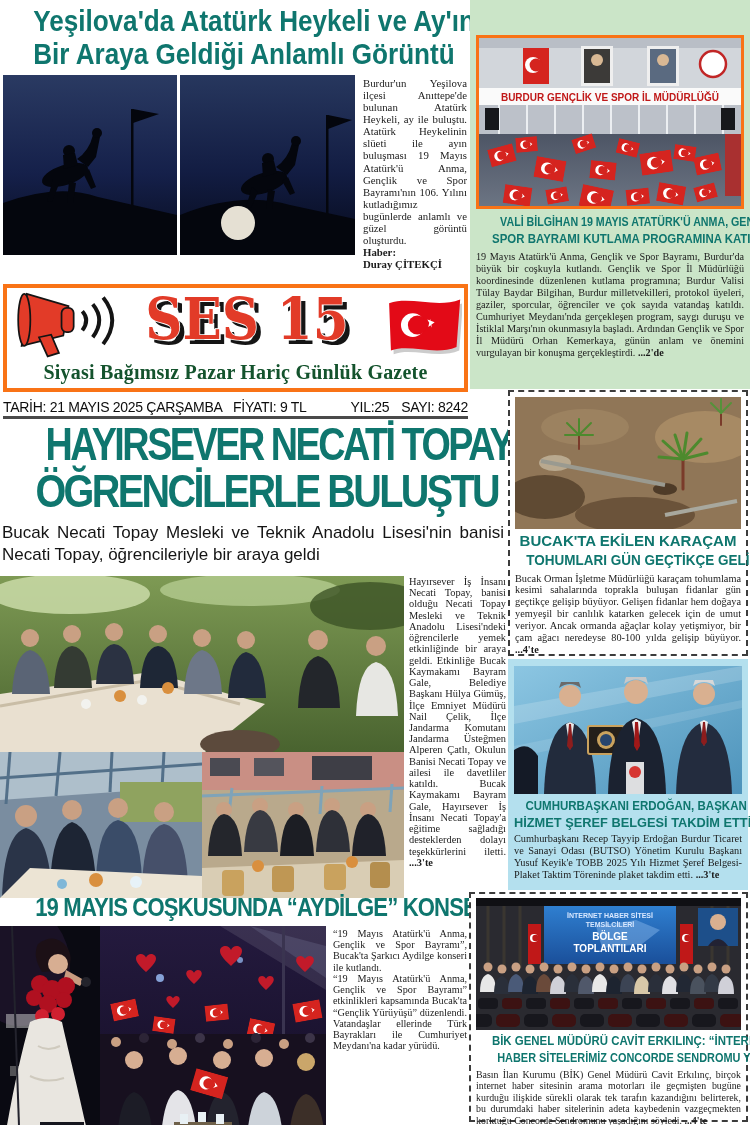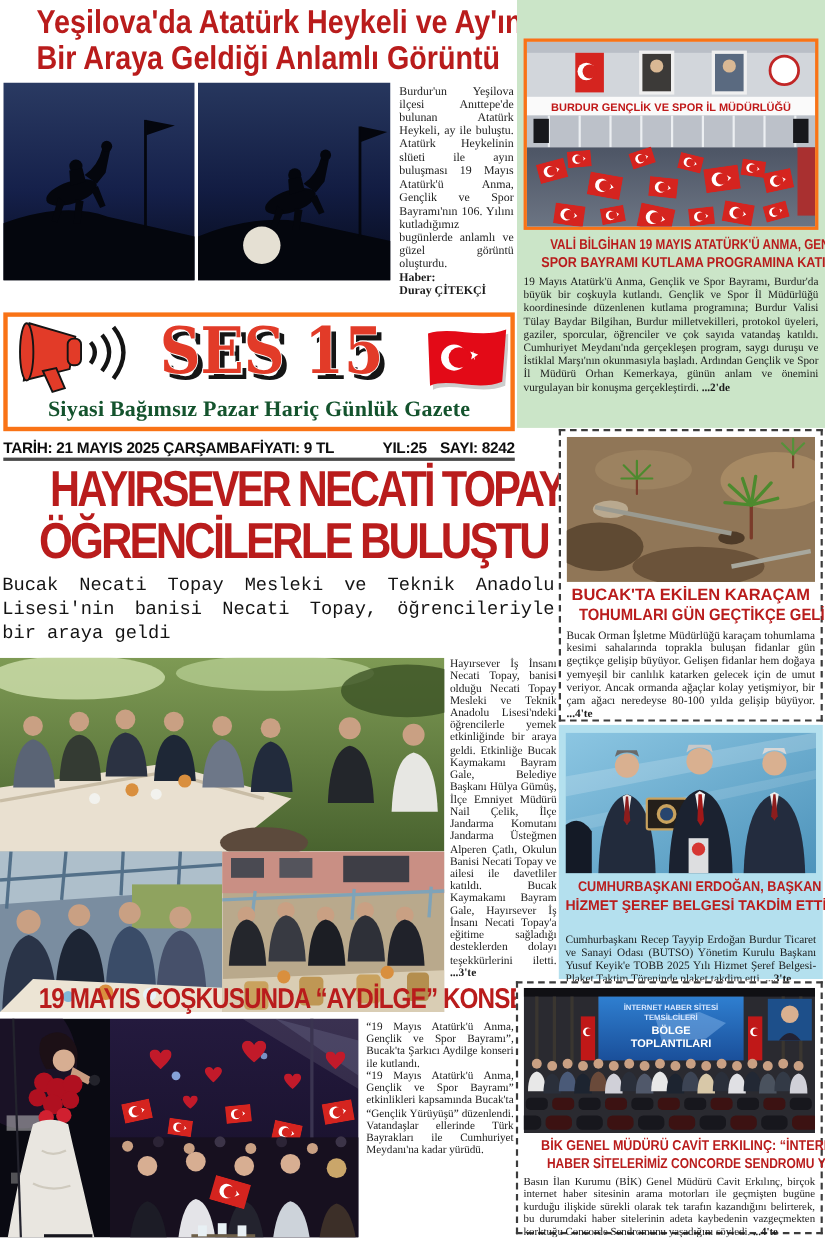--- a/index.html
+++ b/index.html
@@ -1,20 +1,20 @@
 <!DOCTYPE html>
 <html><head>
 <meta charset="utf-8">
 <style>
   * { margin:0; padding:0; box-sizing:border-box; }
   html,body { background:#ffffff; }
   #page { position:relative; width:750px; height:1125px; background:#fff; overflow:hidden;
           font-family:"Liberation Serif", serif; }
 
-  .hl { font-family:"Liberation Sans", sans-serif; font-weight:700; color:#b91c1c; }
+  .hl { font-family:"Liberation Sans", sans-serif; font-weight:700; color:#0f766e; }
   .cx { display:block; white-space:nowrap; text-align:center; transform-origin:50% 50%; }
   .body-txt { font-family:Liberation Serif, serif; color:#1b1b1b; text-align:justify; }
   .jump { font-weight:700; white-space:nowrap; }
 
   
   .sec-yesilova { position:absolute; left:3px; top:4px; width:464px; }
   .yes-hl { font-size:30px; line-height:1.1; }
   .yes-row { display:flex; margin-top:5px; }
   .statue-photos { display:flex; gap:3px; width:352px; }
   .statue-photos svg { display:block; }
@@ -33,48 +33,48 @@
   .masthead { position:absolute; left:3px; top:284px; width:465px; height:108px;
               border:4px solid #f97316; background:#fff; }
   .mast-row { display:flex; align-items:center; height:72px; padding:3px 2px 0 6px; }
   .mast-title { flex:1; height:70px; }
   .tagline { text-align:center; font-family:"Liberation Serif", serif; font-weight:700;
              font-size:20px; color:#14532d; margin-top:1px; letter-spacing:0.2px; }
 
   
   .datebar { position:absolute; left:3px; top:397px; width:465px; height:22px;
              border-bottom:3px solid #4a4a4a; display:flex; align-items:center;
-             font-family:"Liberation Sans", sans-serif; font-weight:700; font-size:14px;
+             font-family:"Liberation Sans", sans-serif; font-weight:400; font-size:14px;
              letter-spacing:-0.3px; color:#0d0d0d; }
   .db-price { margin-left:auto; margin-right:44px; }
   .db-yi { display:flex; gap:12px; }
 
   
   .sec-necati { position:absolute; left:0; top:421px; width:506px; }
   .nec-hl { font-size:46px; line-height:1.03; letter-spacing:-3px; }
-  .nec-sub { font-family:Liberation Mono, monospace; font-size:17px; line-height:1.3;
+  .nec-sub { font-family:Liberation Sans, sans-serif; font-size:17px; line-height:1.3;
              color:#141414; text-align:justify; margin:6px 2px 2px 2px; }
   .nec-row { display:flex; margin-top:10px; }
   .collage { width:404px; }
   .collage svg { display:block; }
   .col-bottom { display:flex; }
   .nec-text { width:102px; padding:0 0 0 5px; font-size:10.4px; line-height:1.08; height:322px; overflow:hidden; }
 
   
   .box-karacam { position:absolute; left:508px; top:390px; width:240px; height:266px;
                  border:2px dashed #3c3c3c; background:#fff; padding:5px 5px 3px; }
   .kar-photo { width:226px; height:132px; overflow:hidden; }
   .kar-hl { font-size:15px; line-height:1.25; margin-top:3px; }
   .kar-body { font-size:10.3px; line-height:1.16; margin-top:3px; }
 
   .box-erdogan { position:absolute; left:508px; top:659px; width:240px; height:231px;
                  background:#b4e0ee; padding:7px 6px 4px; }
   .erd-photo { width:228px; height:128px; overflow:hidden; }
   .erd-hl { font-size:12.8px; line-height:1.3; margin-top:4px; }
-  .erd-body { font-size:10.3px; line-height:1.17; margin-top:18px; }
+  .erd-body { font-size:10.3px; line-height:1.17; margin-top:2px; }
 
   
   .sec-aydilge { position:absolute; left:0; top:892px; width:469px; }
   .ayd-hl { font-size:26px; letter-spacing:-1px; }
   .ayd-row { display:flex; margin-top:3px; }
   .ayd-photos { display:flex; width:326px; }
   .ayd-photos svg { display:block; }
   .ayd-text { width:143px; padding:2px 2px 0 7px; font-size:10.2px; line-height:1.1; height:228px; overflow:hidden; }
   .ayd-text p { margin:0; }
 

